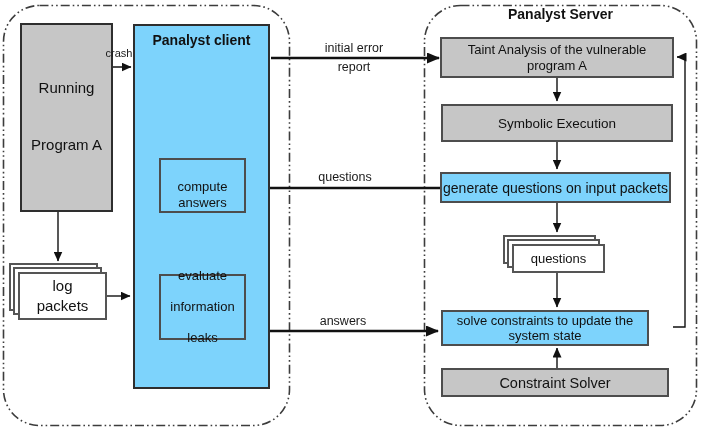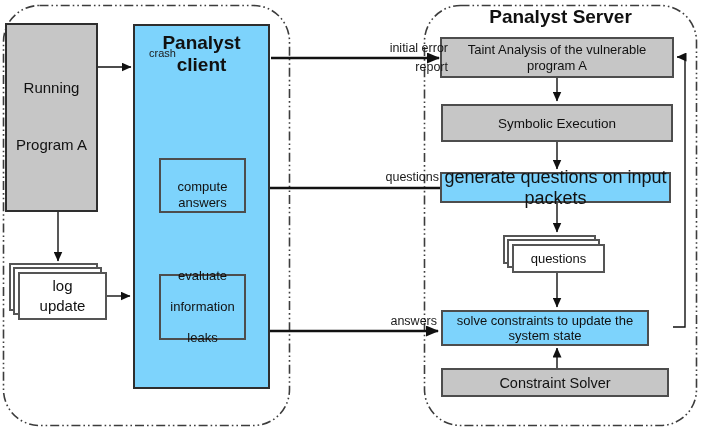--- a/index.html
+++ b/index.html
@@ -11,22 +11,22 @@
   .box {
     position:absolute; box-sizing:border-box;
     display:flex; flex-direction:column; align-items:center; justify-content:center;
     text-align:center; background:#7dd3fc; border:2px solid #4d4d4d;
   }
   .gray { background:#c6c6c6; }
   .darkborder { border-color:#2e2e2e; }
   .t13 { font-size:13px; line-height:16px; }
   .t14 { font-size:14.5px; line-height:18px; }
   .t15 { font-size:15px; }
-  .title { font-weight:bold; font-size:19px; }
-  .lbl { position:absolute; text-align:right; font-size:12.5px; color:#1a1a1a;padding-left:35px; }
+  .title { font-weight:bold; font-size:14px; }
+  .lbl { position:absolute; text-align:center; font-size:12.5px; color:#1a1a1a; }
   .sheet {
     position:absolute; box-sizing:border-box; background:#fff;
     border:2px solid #555; display:flex; align-items:center; justify-content:center;
     flex-direction:column; text-align:center;
   }
   .abs { position:absolute; left:0; width:100%; text-align:center; }
 </style>
 </head>
 <body>
 
@@ -54,21 +54,21 @@
     <line x1="107" y1="296" x2="130" y2="296" stroke="#111" stroke-width="1.4" marker-end="url(#mSmall)"></line>
     <line x1="202" y1="214" x2="202" y2="285" stroke="#111" stroke-width="1.4" marker-end="url(#mSmall)"></line>
     <line x1="557" y1="78" x2="557" y2="101" stroke="#111" stroke-width="1.4" marker-end="url(#mSmall)"></line>
     <line x1="557" y1="142" x2="557" y2="169" stroke="#111" stroke-width="1.4" marker-end="url(#mSmall)"></line>
     <line x1="557" y1="203" x2="557" y2="232" stroke="#111" stroke-width="1.4" marker-end="url(#mSmall)"></line>
     <line x1="557" y1="273" x2="557" y2="307" stroke="#111" stroke-width="1.4" marker-end="url(#mSmall)"></line>
     <line x1="557" y1="368" x2="557" y2="348" stroke="#111" stroke-width="1.4" marker-end="url(#mSmall)"></line>
     <path d="M673,327 L685,327 L685,57 L677,57" fill="none" stroke="#111" stroke-width="1.4" marker-end="url(#mSmall)"></path>
   </svg>
 
-  <div class="box gray darkborder" style="left:5px; top:23px; width:93px; height:189px;">
+  <div class="box gray darkborder" style="left:20px; top:23px; width:93px; height:189px;">
     <span class="abs t15" style="top:54px;">Running</span>
     <span class="abs t15" style="top:111px;">Program A</span>
   </div>
 
   <div class="box darkborder" style="left:133px; top:24px; width:137px; height:365px; justify-content:flex-start;">
     <span class="title" style="margin-top:6px;">Panalyst client</span>
   </div>
 
   <div class="box t13" style="left:159px; top:158px; width:87px; height:55px;justify-content:flex-end;">
     <span>compute</span>
@@ -79,36 +79,36 @@
     <span>evaluate</span>
     <span>information</span>
     <span>leaks</span>
   </div>
 
   <div style="position:absolute; left:9px; top:263px; width:107px; height:58px;">
     <div class="sheet" style="left:0; top:0; width:89px; height:48px;"></div>
     <div class="sheet" style="left:4px; top:4px; width:89px; height:48px;"></div>
     <div class="sheet t15" style="left:9px; top:9px; width:89px; height:48px; line-height:20px;">
       <span>log</span>
-      <span>update</span>
+      <span>packets</span>
     </div>
   </div>
 
   <div class="title" style="position:absolute; left:424px; top:6px; width:273px; text-align:center;">Panalyst Server</div>
 
   <div class="box gray t13" style="left:440px; top:37px; width:234px; height:41px;">
     <span>Taint Analysis of the vulnerable</span>
     <span>program A</span>
   </div>
 
   <div class="box gray" style="left:441px; top:104px; width:232px; height:38px; font-size:13.5px;">
     <span>Symbolic Execution</span>
   </div>
 
-  <div class="box" style="left:440px; top:172px; width:231px; height:31px; font-size:18px;">
+  <div class="box" style="left:440px; top:172px; width:231px; height:31px; font-size:14px;">
     <span>generate questions on input packets</span>
   </div>
 
   <div style="position:absolute; left:503px; top:235px; width:102px; height:38px;">
     <div class="sheet" style="left:0; top:0; width:93px; height:29px;"></div>
     <div class="sheet" style="left:4px; top:4px; width:93px; height:29px;"></div>
     <div class="sheet t13" style="left:9px; top:9px; width:93px; height:29px;">
       <span>questions</span>
     </div>
   </div>

